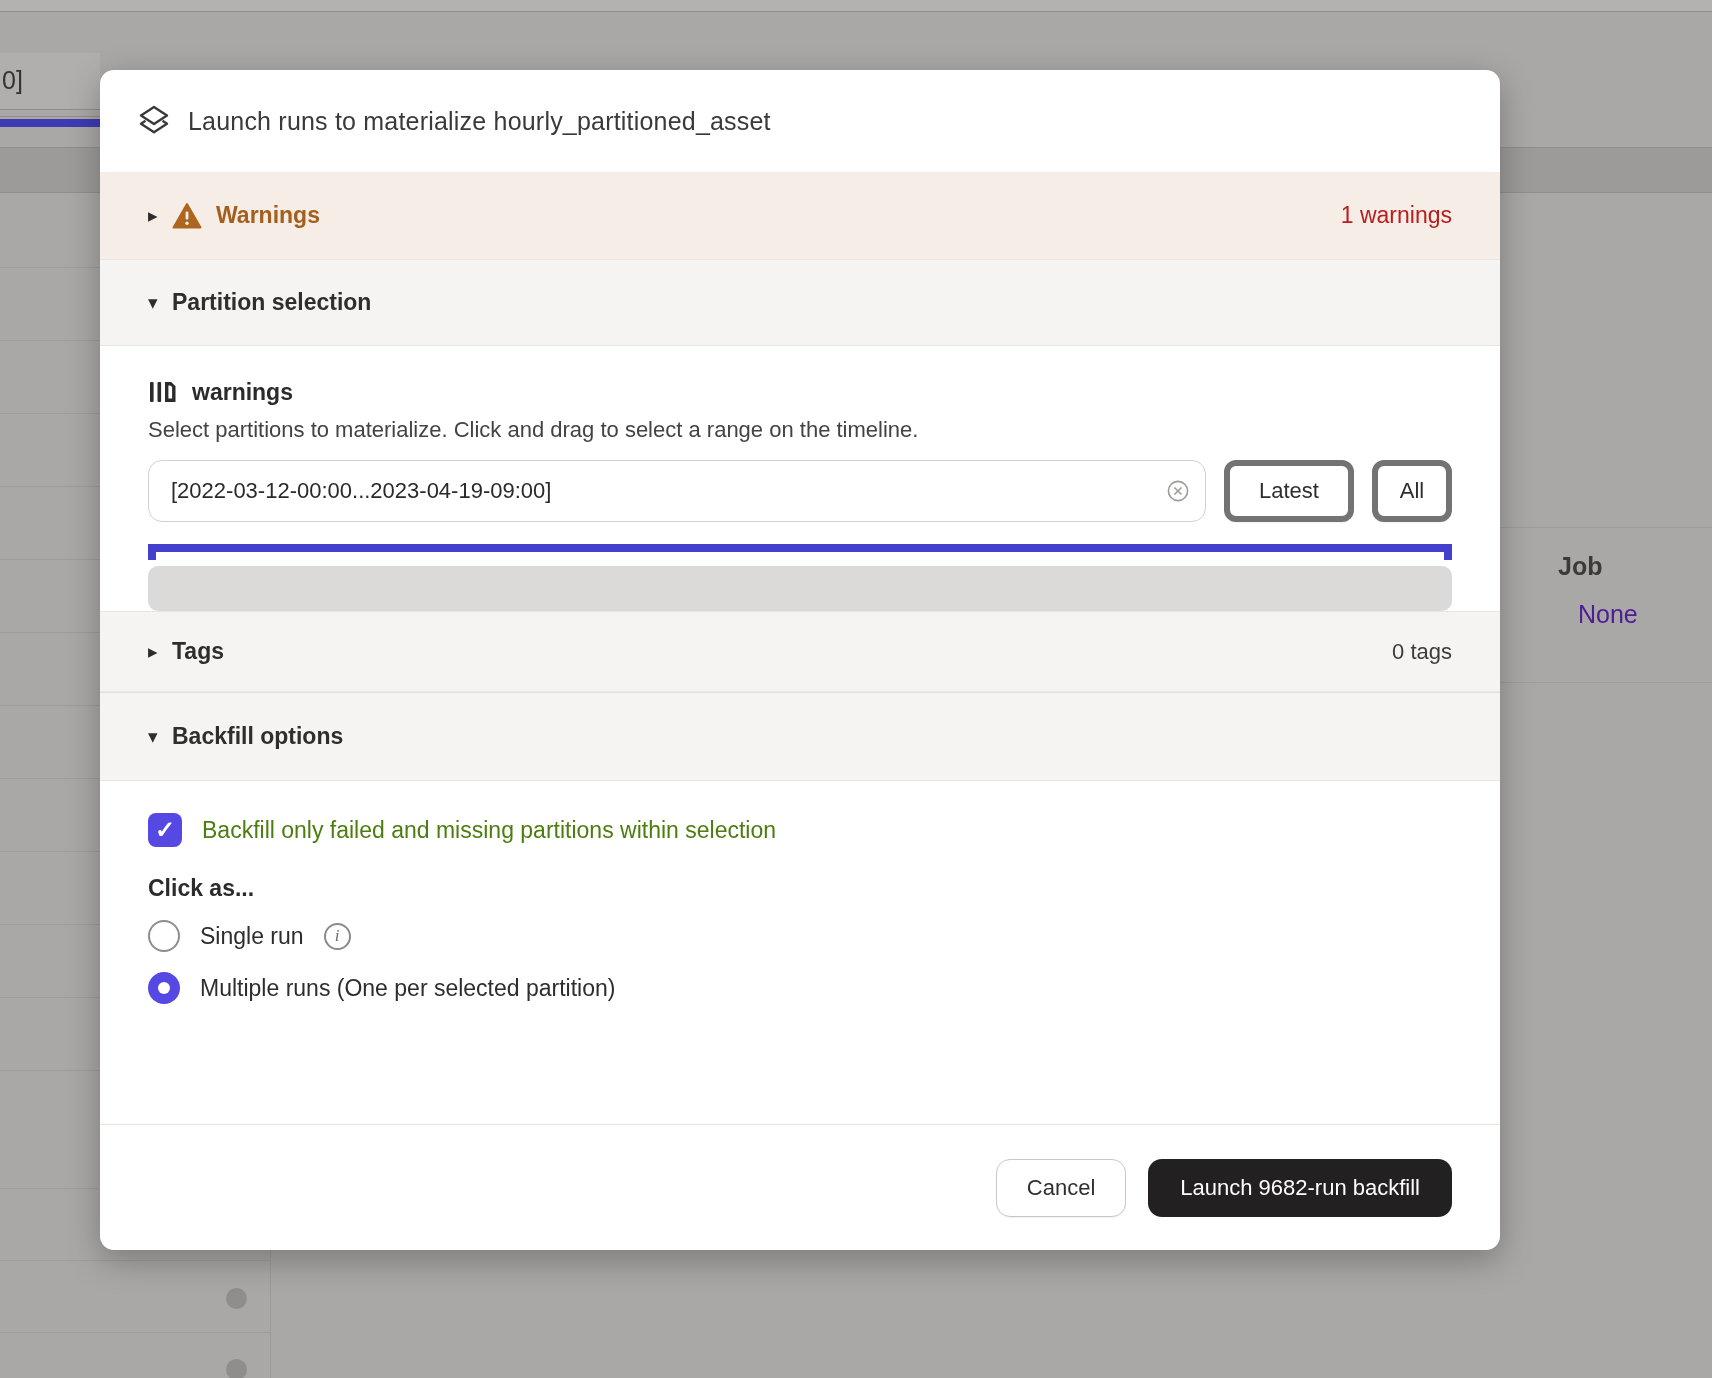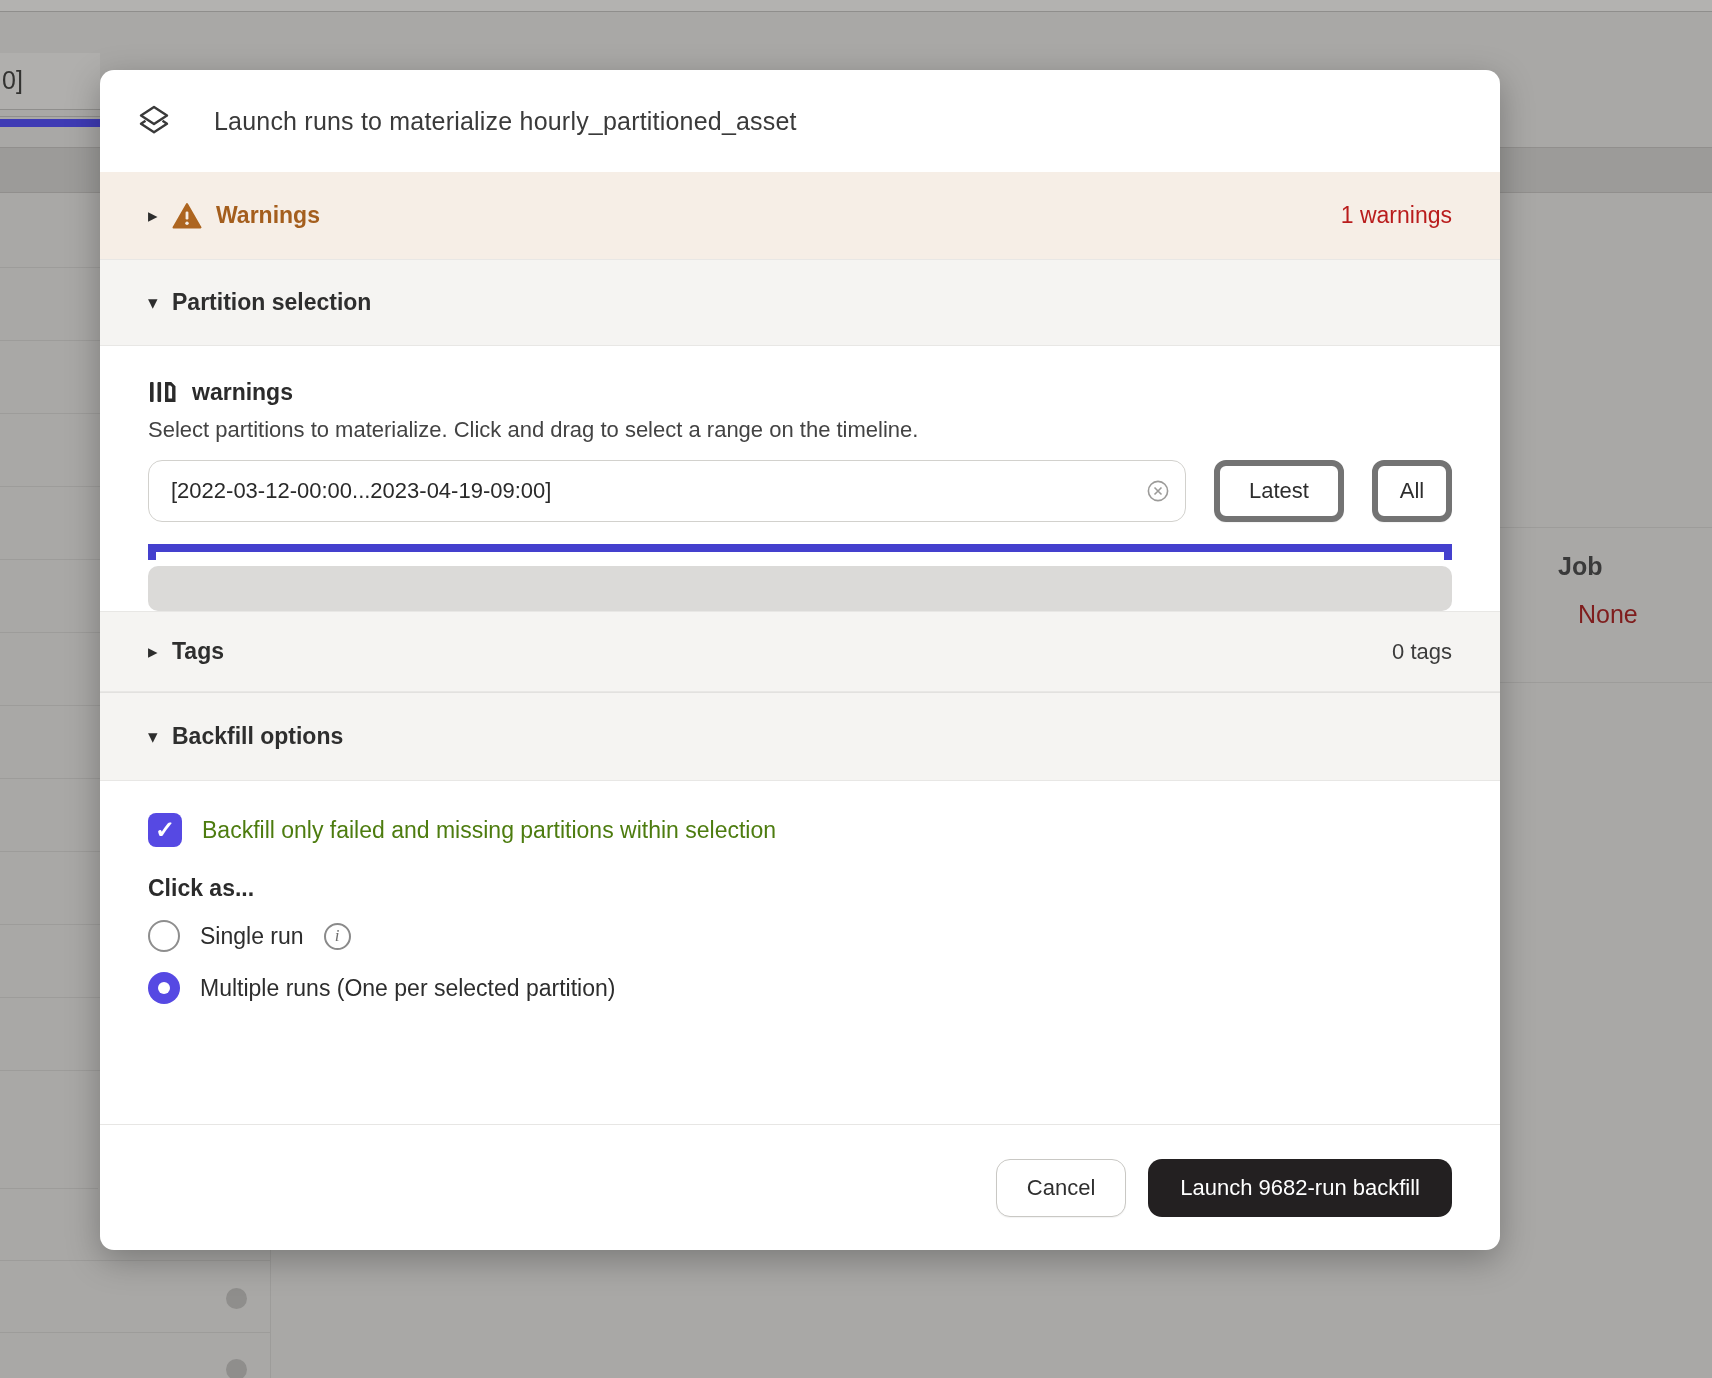--- a/index.html
+++ b/index.html
@@ -11,49 +11,49 @@
   .bg-layer { position:absolute; inset:0; }
   .bg-band-top { position:absolute; left:0; top:0; width:100%; height:12px; background:#b3b2b0; border-bottom:1px solid #8f8e8c; }
   .bg-row-light { position:absolute; left:0; top:53px; width:100px; height:57px; background:#b0afad; border-bottom:1px solid #8f8e8c; }
   .bg-line2 { position:absolute; left:0; top:116px; width:100px; height:1px; background:#8f8e8c; }
   .bg-focus-underline { position:absolute; left:0; top:119px; width:100px; height:8px; background:#3e3bb4; }
   .bg-band-dark { position:absolute; left:0; top:147px; width:100%; height:46px; background:#9c9b99; border-top:1px solid #918f8d; border-bottom:1px solid #918f8d; }
   .bg-fragment { position:absolute; left:2px; top:66px; font-size:25px; color:#333331; }
   .bg-hline { position:absolute; background:#9d9c9a; height:1px; }
   .bg-vline { position:absolute; background:#9d9c9a; width:1px; }
   .bg-job-header { position:absolute; left:1558px; top:552px; font-size:25px; font-weight:bold; color:#3a3a3a; }
-  .bg-job-value { position:absolute; left:1578px; top:600px; font-size:25px; color:#7f1d1d; }
+  .bg-job-value { position:absolute; left:1578px; top:600px; font-size:25px; color:#4c1d95; }
   .bg-dot { position:absolute; width:21px; height:21px; border-radius:50%; background:#8f8e8c; }
 
   
   .modal { position:absolute; left:100px; top:70px; width:1400px; height:1180px;
            background:#ffffff; border-radius:14px; box-shadow:0 10px 34px rgba(0,0,0,0.28);
            display:flex; flex-direction:column; overflow:hidden; }
 
   .modal-header { height:102px; flex:0 0 auto; display:flex; align-items:center; padding:0 36px; }
-  .modal-title { margin-left:42px; font-size:25px; color:#3a3a3a; font-weight:500; letter-spacing:0.2px; }
+  .modal-title { margin-left:16px; font-size:25px; color:#3a3a3a; font-weight:500; letter-spacing:0.2px; }
 
   .warnings-band { height:87px; flex:0 0 auto; background:#f6eee6; display:flex; align-items:center; padding:0 48px; cursor:pointer; }
   .caret { font-size:19px; color:#2d2d2d; width:24px; flex:0 0 auto; }
   .warnings-label { margin-left:14px; font-size:23px; font-weight:600; color:#a45e1d; }
   .warnings-count { margin-left:auto; font-size:23px; color:#b91c1c; }
 
   .section-band { height:87px; flex:0 0 auto; background:#f5f4f2; border-top:1px solid #e8e7e5; border-bottom:1px solid #e8e7e5;
                   display:flex; align-items:center; padding:0 48px; cursor:pointer; }
   .section-band.thin { height:81px; }
   .section-band.backfill { height:89px; border-top:1px solid #e2e1df; }
   .section-label { font-size:23px; font-weight:600; color:#2e2e2e; }
   .section-count { margin-left:auto; font-size:22px; color:#3c3c3c; }
 
   .partition-content { padding:30px 48px 0 48px; flex:0 0 auto; }
   .dim-row { display:flex; align-items:center; gap:14px; height:32px; }
   .dim-name { font-size:23px; font-weight:600; color:#2b2b2b; }
   .help-text { margin-top:9px; font-size:22px; color:#434343; }
 
-  .input-row { margin-top:17px; display:flex; gap:28px; height:76px; }
+  .input-row { margin-top:17px; display:flex; gap:18px; height:76px; }
   .range-wrap { flex:1; position:relative; }
   .range-input { width:100%; height:62px; border:1.5px solid #d2d1cd; border-radius:14px;
                  font-family:"Liberation Sans", sans-serif; font-size:22px; color:#2a2a2a;
                  padding:0 58px 0 22px; background:#fff; outline:none; }
   .clear-btn { position:absolute; right:16px; top:19px; width:24px; height:24px; cursor:pointer; background:none; border:none; padding:0; }
   .chip-btn { height:62px; background:#fff; border:6px solid #737373; border-radius:12px;
               font-family:"Liberation Sans", sans-serif; font-size:22px; color:#2e2e2e; cursor:pointer;
               box-shadow:0 1px 1px rgba(0,0,0,0.05); }
   .chip-btn.latest { width:130px; }
   .chip-btn.all { width:80px; }

